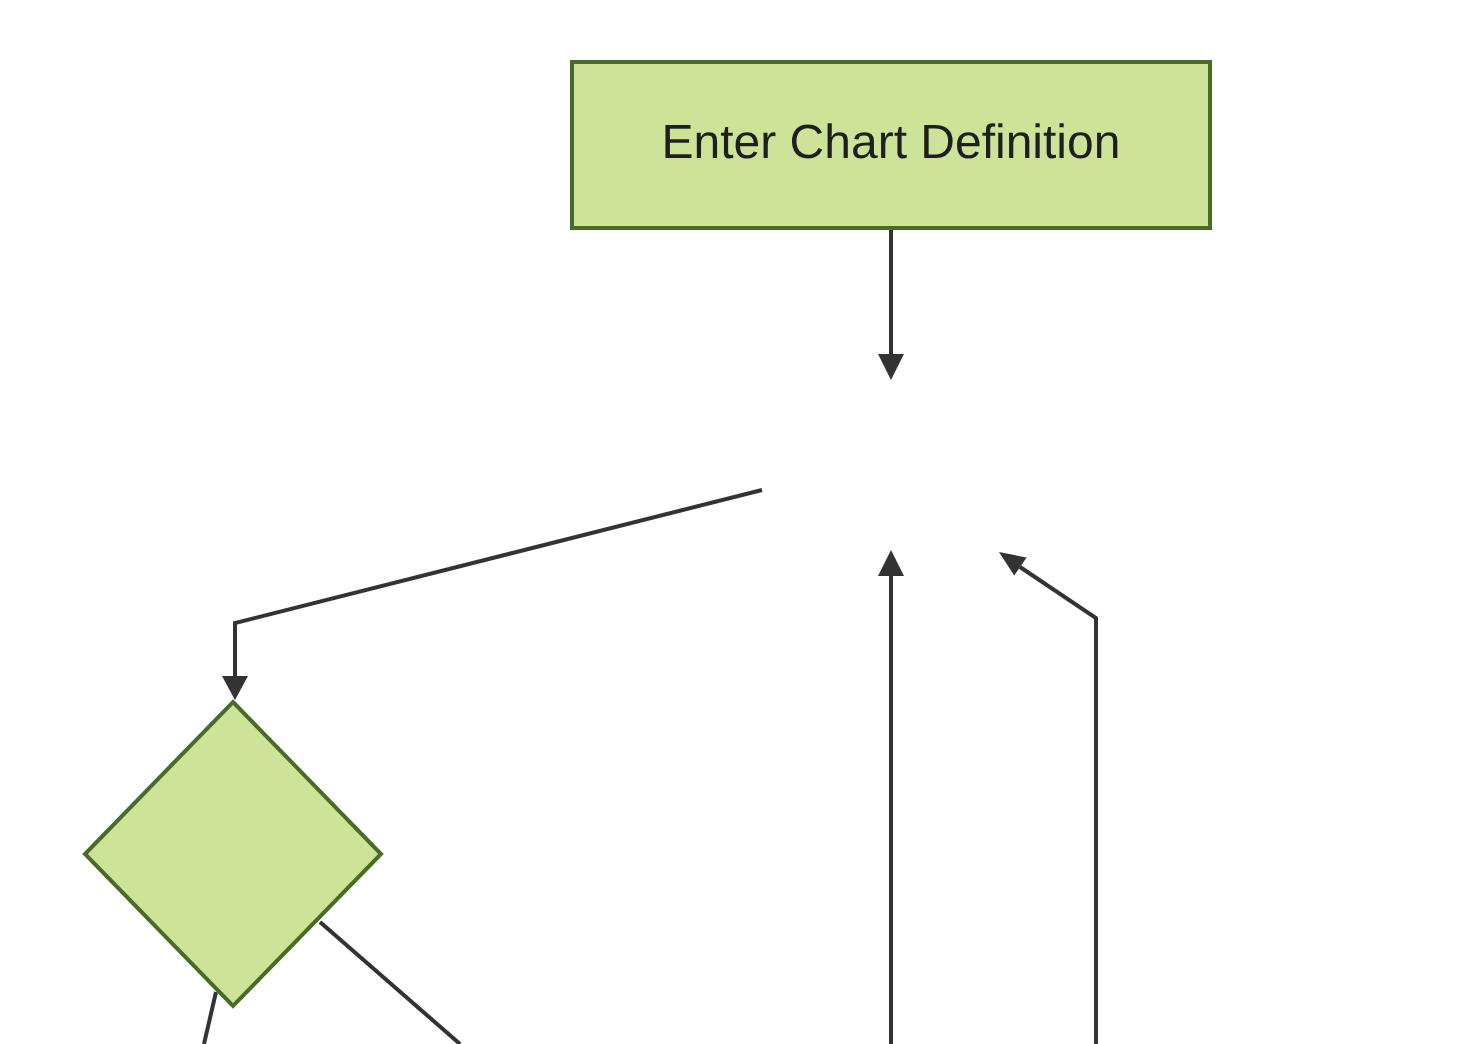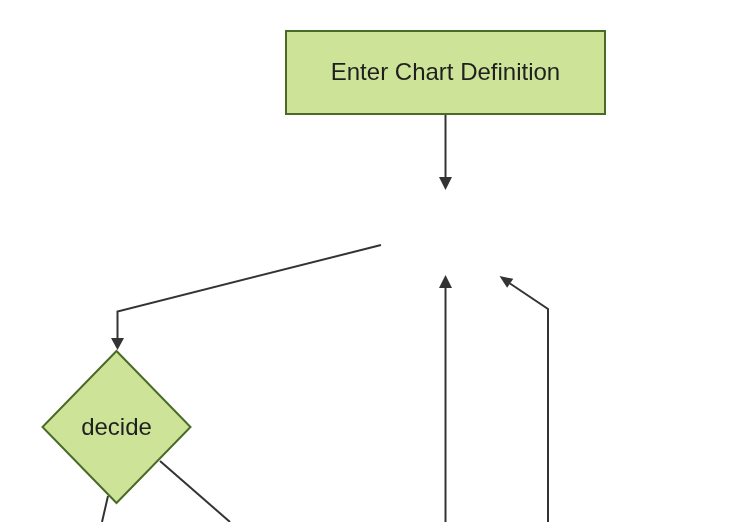--- a/index.html
+++ b/index.html
@@ -93,17 +93,14 @@
     <path class="edge" d="M160,461 L230,522"></path>
 
     <polygon class="node-shape" points="116.5,351 190.5,427 116.5,503 42.5,427"></polygon>
   </svg>
 
   <div class="node rect" style="left:285px; top:30px; width:321px; height:85px;">
     <span>Enter Chart Definition</span>
   </div>
 
 
-  <div class="node-label-overlay" style="left:42px; top:351px; width:149px; height:152px;">
-    <span>decide</span>
-  </div>
 
 </div>
 
 </body></html>

